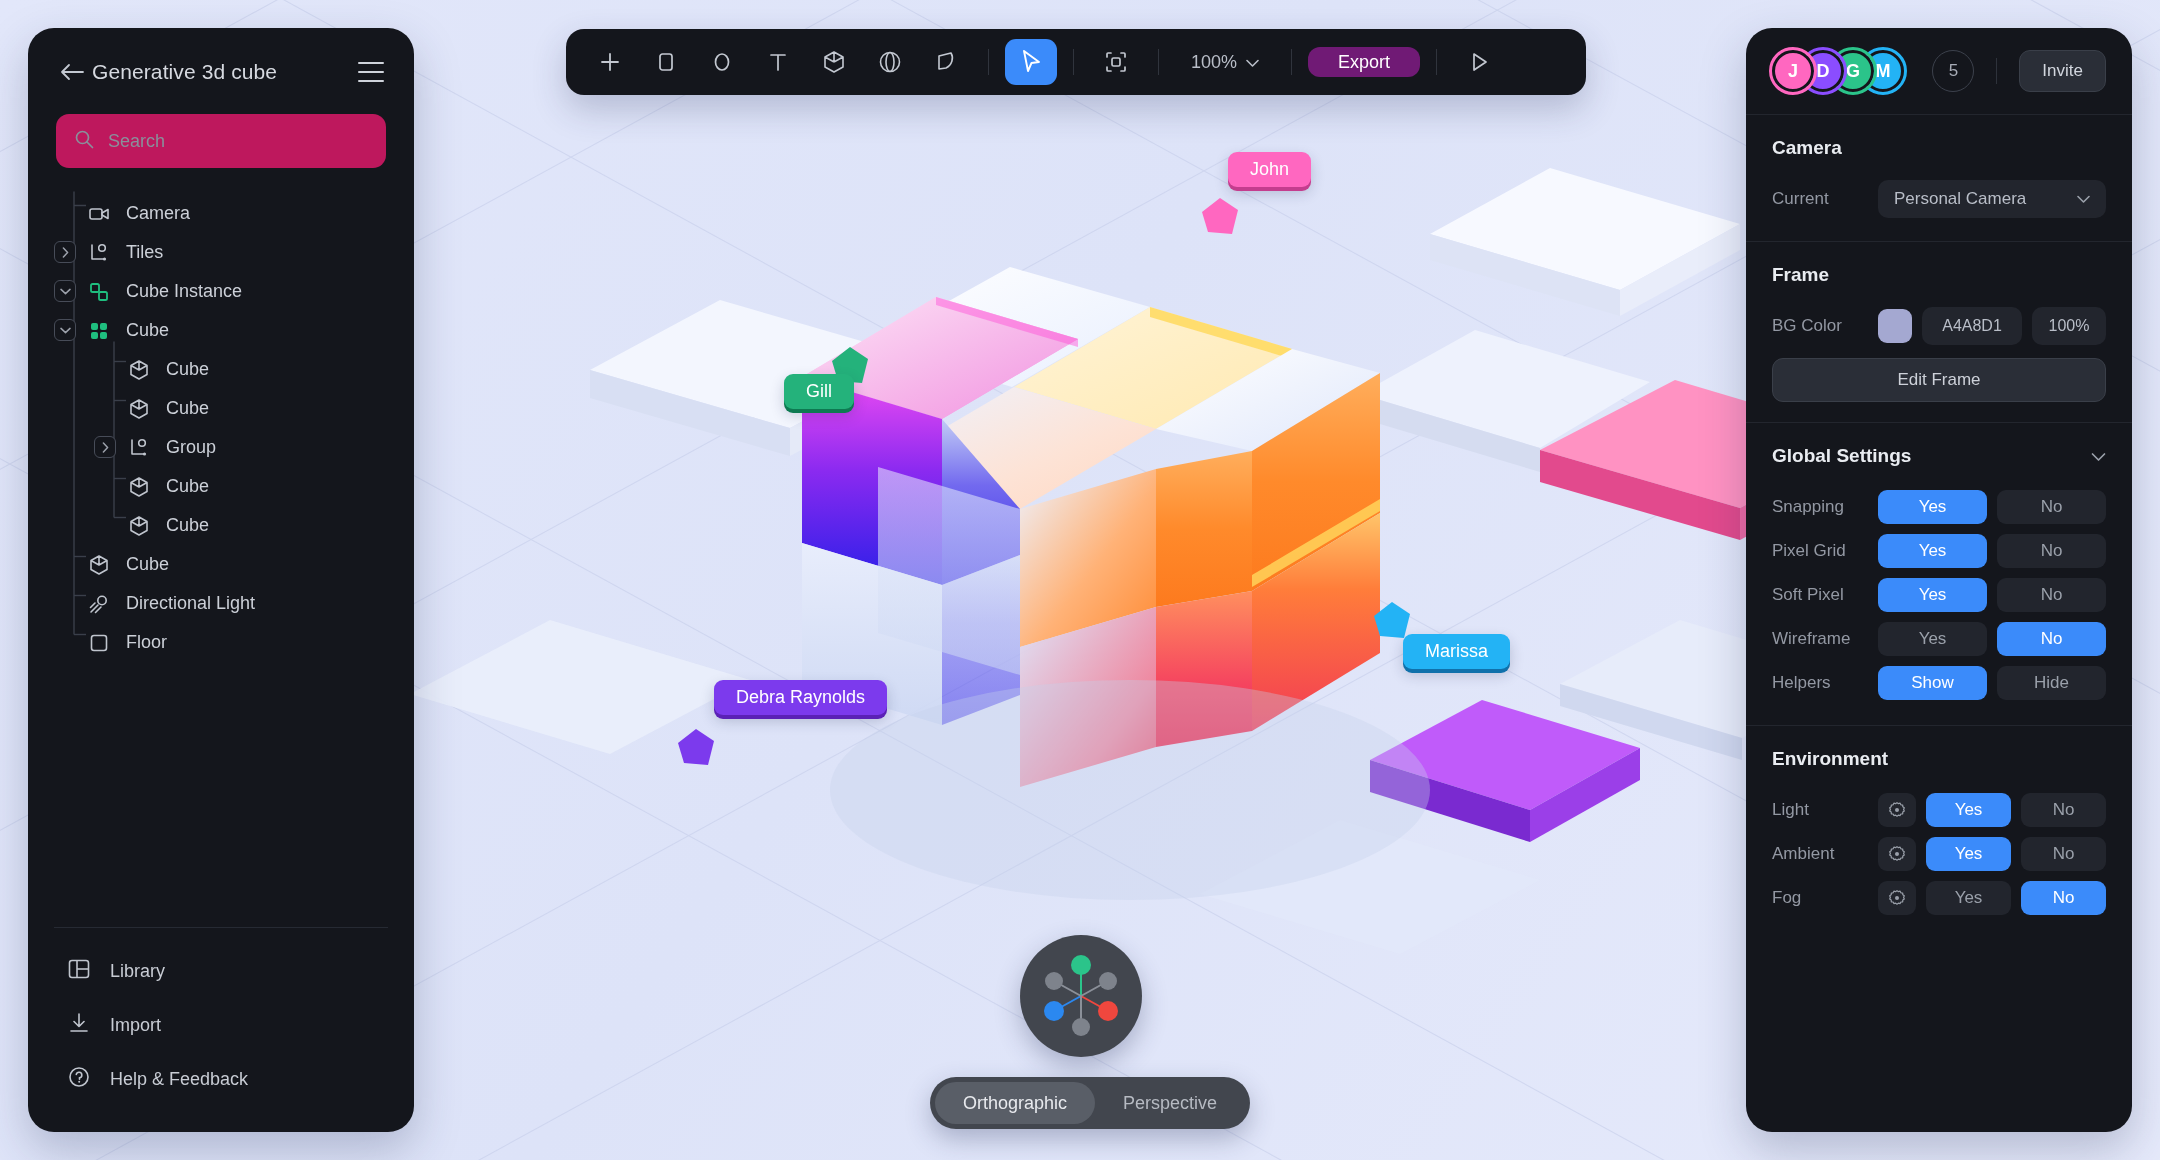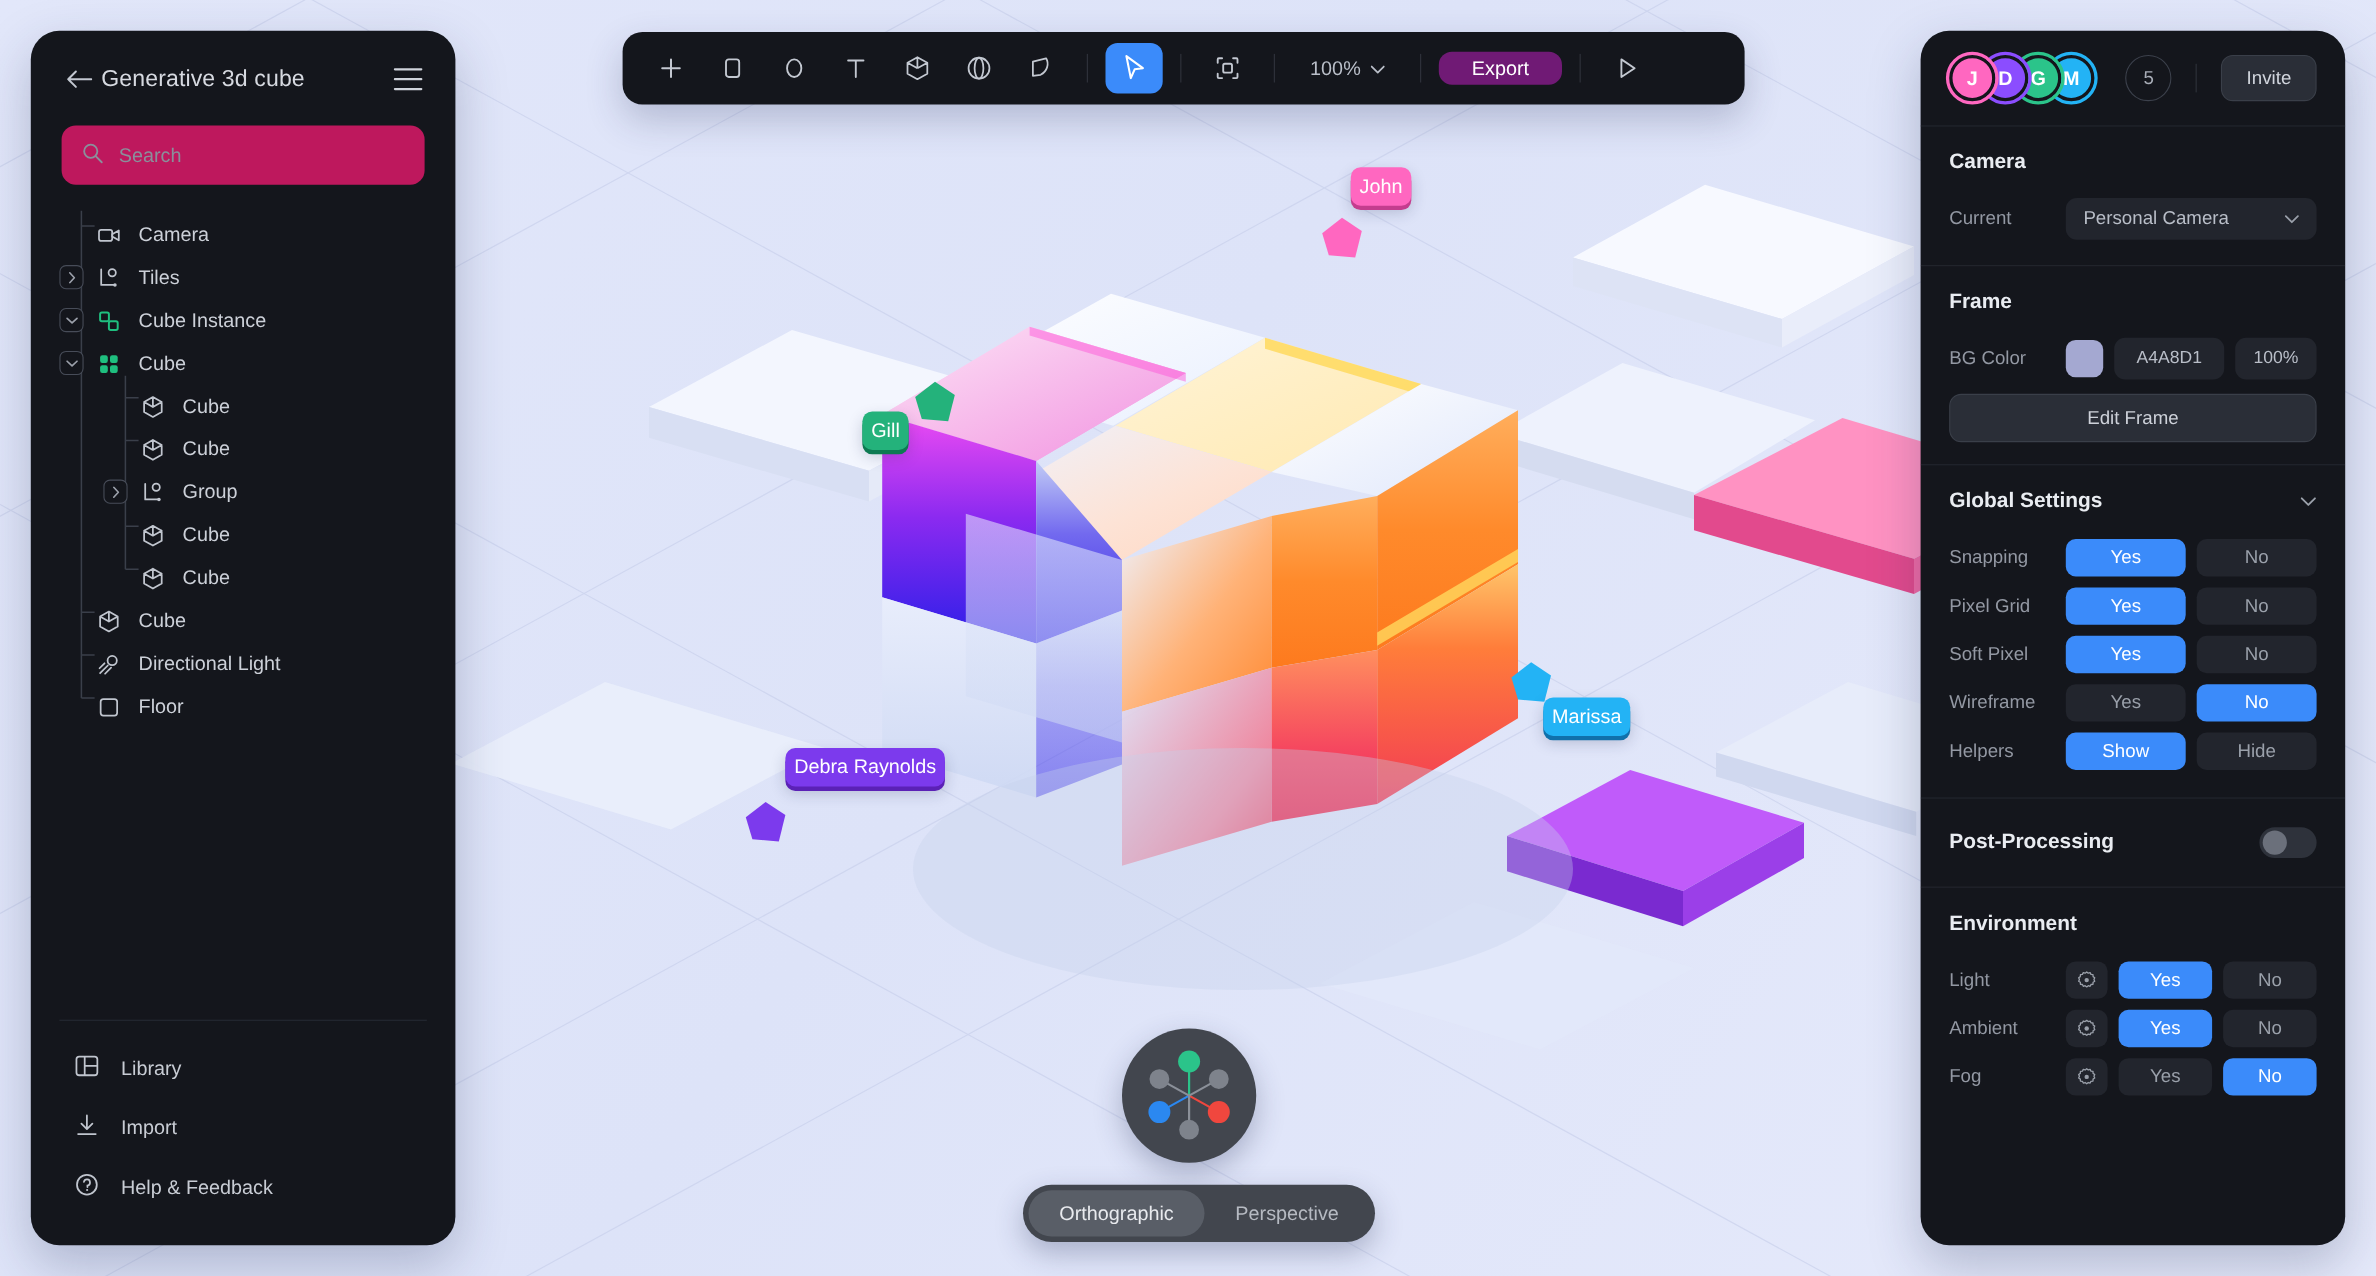--- a/index.html
+++ b/index.html
@@ -232,21 +232,21 @@
   }
   .toggle i {
     position: absolute; left: 3px; top: 3px;
     width: 22px; height: 22px; border-radius: 50%; background: #6b707b;
   }
 
   
   .cursor { position: absolute; z-index: 20; }
   .cursor .cname {
     position: absolute;
-    padding: 7px 8px;
+    padding: 7px 22px;
     border-radius: 9px;
     color: #fff; font-size: 18px;
     white-space: nowrap;
     box-shadow: 0 4px 0 rgba(0,0,0,.22), 0 6px 14px rgba(30,40,80,.22);
   }
 
   
   #gizmo {
     position: absolute; left: 1020px; top: 935px;
     width: 122px; height: 122px; border-radius: 50%;
@@ -869,26 +869,20 @@
           <div class="rp-row">
             <span class="rp-label">Helpers</span>
             <div class="seg">
               <div class="seg-btn on">Show</div>
               <div class="seg-btn">Hide</div>
             </div>
           </div>
         </div>
     </div>
 
-    <div class="rp-section" style="display:flex;align-items:center;justify-content:space-between;padding-top:26px;padding-bottom:26px;">
-      <span class="rp-h" style="margin:0;">Post-Processing</span>
-      <div class="toggle">
-          <i></i>
-        </div>
-    </div>
 
     <div class="rp-section" style="border-bottom:none;">
       <div class="rp-h">Environment</div>
       <div id="env-rows">
           <div class="rp-row">
             <span class="rp-label">Light</span>
             <div class="gear-chip">
               <svg width="18" height="18" viewBox="0 0 18 18">
                 <path d="M9 1.6 l1.4 1.1 1.7-.5 .8 1.6 1.8 .2 .1 1.8 1.5 1 -.7 1.6 .7 1.6 -1.5 1 -.1 1.8 -1.8 .2 -.8 1.6 -1.7-.5 -1.4 1.1 -1.4-1.1 -1.7 .5 -.8-1.6 -1.8-.2 -.1-1.8 -1.5-1 .7-1.6 -.7-1.6 1.5-1 .1-1.8 1.8-.2 .8-1.6 1.7 .5 Z" stroke="#9aa0aa" stroke-width="1.2" fill="none" stroke-linejoin="round"></path>
                 <circle cx="9" cy="9" r="2" fill="#9aa0aa"></circle>

